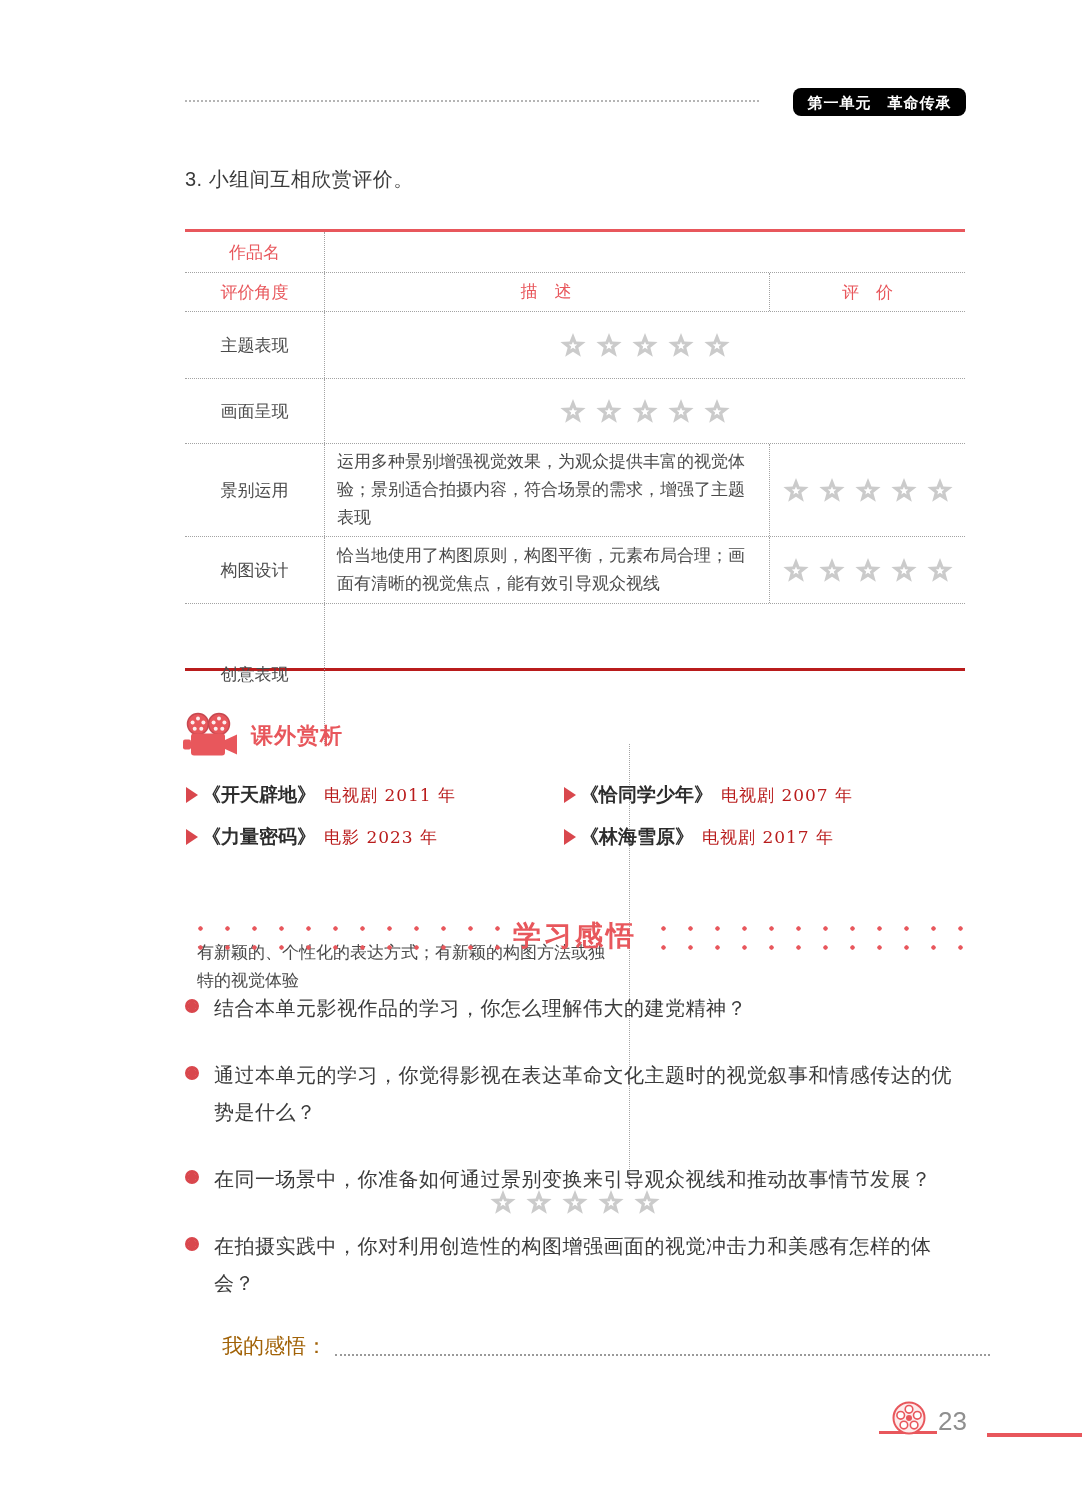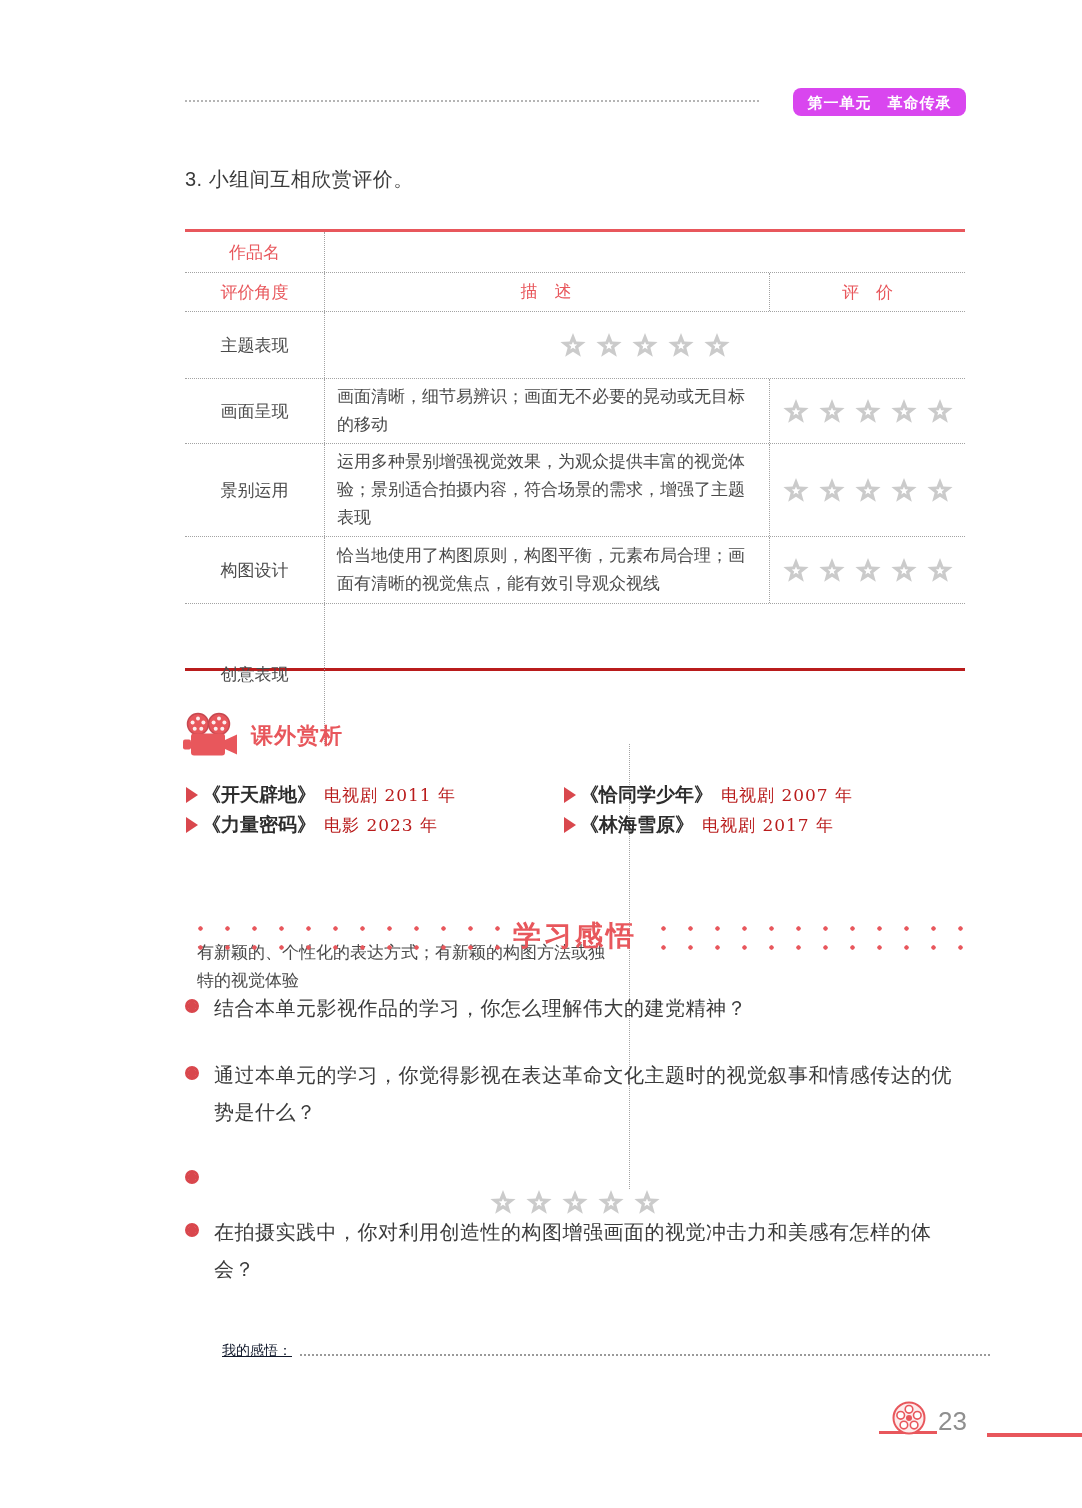--- a/index.html
+++ b/index.html
@@ -44,21 +44,21 @@
   #table-rows .t-row:nth-child(3) { height:93px; }
   #table-rows .t-row:nth-child(4) { height:67px; }
   #table-rows .t-row:nth-child(5) { height:64px; }
   .star { display:block; }
 
   
   .extra { position:absolute; left:183px; top:712px; display:flex; align-items:center; gap:12px; }
   .extra-title { color:#e8575c; font-size:22px; font-weight:bold; letter-spacing:1px; }
   .films {
     position:absolute; left:186px; top:782px; width:790px;
-    display:grid; grid-template-columns:378px 1fr; row-gap:4px;
+    display:grid; grid-template-columns:378px 1fr; row-gap:16px;
   }
   .film { display:flex; align-items:center; }
   .film-tri { width:0; height:0; border-left:12px solid #d9474d;
               border-top:8px solid transparent; border-bottom:8px solid transparent; margin-right:4px; }
   .film-title { font-weight:bold; font-size:19px; color:#2d2d2d; }
   .film-meta { font-family:"DejaVu Serif", serif; font-size:17px; color:#b91c1c; margin-left:8px; letter-spacing:1px; }
 
   
   .banner { position:absolute; left:185px; top:914px; width:780px; height:44px;
             display:flex; align-items:center; gap:11px; }
@@ -73,36 +73,36 @@
   .q-bullet { flex:0 0 auto; width:14px; height:14px; margin-top:9px;
               border:3.5px solid #d9474d; border-radius:50%; position:relative; }
   .q-bullet::after { content:""; position:absolute; left:50%; top:50%;
               transform:translate(-50%,-50%); width:9px; height:9px; border-radius:50%; background:#d9474d; }
   .q-text { font-family:Liberation Sans, sans-serif; font-size:20px; color:#3b3b3b;
             line-height:37px; letter-spacing:.5px; max-width:748px; }
 
   
   .reflection { position:absolute; left:222px; top:1330px; width:768px; height:30px;
                 display:flex; align-items:flex-end; }
-  .ref-label { font-family:"DejaVu Serif", serif; font-size:14px; color:#0f172a; white-space:nowrap;text-decoration:underline; }
+  .ref-label { font-family:"DejaVu Serif", serif; font-size:21px; color:#a16207; white-space:nowrap; }
   .ref-line { flex:1 1 auto; border-bottom:2px dotted #9a9a9a; margin-left:8px; margin-bottom:4px; }
 
   
   .footer-line-short { position:absolute; left:879px; top:1431px; width:58px; height:3px; background:#e8575c; }
   .footer-reel { position:absolute; left:891px; top:1400px; }
   .page-num { position:absolute; left:938px; top:1406px; font-size:26px; color:#8f8f8f; }
   .footer-line-long { position:absolute; left:987px; top:1433px; width:95px; height:4px; background:#e8575c; }
 </style>
 </head>
 <body>
 
 <div class="page">
 
   <div class="hdr-dotline"></div>
-  <div class="unit-badge" style="background:#d946ef;">第一单元　革命传承</div>
+  <div class="unit-badge" style="background:#000000;">第一单元　革命传承</div>
 
   <div class="heading">3. 小组间互相欣赏评价。</div>
 
   <div class="eval-table">
     <div class="t-row top">
       <div class="t-cell c1 red-text">作品名</div>
       <div class="t-cell c-fill"></div>
     </div>
     <div class="t-row head">
       <div class="t-cell c1 red-text">评价角度</div>
@@ -130,21 +130,20 @@
               <polygon points="12 0.8 14.9 8.1 22.8 8.5 16.6 13.4 18.7 21.1 12 16.8 5.3 21.1 7.4 13.4 1.2 8.5 9.1 8.1" fill="#ffffff" transform="translate(12 11.4) scale(0.34) translate(-12 -11)"></polygon>
             </svg>
             <svg class="star" width="28" height="26" viewBox="0 0 24 22">
               <polygon points="12 0.8 14.9 8.1 22.8 8.5 16.6 13.4 18.7 21.1 12 16.8 5.3 21.1 7.4 13.4 1.2 8.5 9.1 8.1" fill="#cbcbcb"></polygon>
               <polygon points="12 0.8 14.9 8.1 22.8 8.5 16.6 13.4 18.7 21.1 12 16.8 5.3 21.1 7.4 13.4 1.2 8.5 9.1 8.1" fill="#ffffff" transform="translate(12 11.4) scale(0.34) translate(-12 -11)"></polygon>
             </svg>
           </div>
         </div>
         <div class="t-row">
           <div class="t-cell c1">画面呈现</div>
-          <div class="t-cell c2">画面清晰，细节易辨识；画面无不必要的晃动或无目标的移动</div>
           <div class="t-cell c3">
             <svg class="star" width="28" height="26" viewBox="0 0 24 22">
               <polygon points="12 0.8 14.9 8.1 22.8 8.5 16.6 13.4 18.7 21.1 12 16.8 5.3 21.1 7.4 13.4 1.2 8.5 9.1 8.1" fill="#cbcbcb"></polygon>
               <polygon points="12 0.8 14.9 8.1 22.8 8.5 16.6 13.4 18.7 21.1 12 16.8 5.3 21.1 7.4 13.4 1.2 8.5 9.1 8.1" fill="#ffffff" transform="translate(12 11.4) scale(0.34) translate(-12 -11)"></polygon>
             </svg>
             <svg class="star" width="28" height="26" viewBox="0 0 24 22">
               <polygon points="12 0.8 14.9 8.1 22.8 8.5 16.6 13.4 18.7 21.1 12 16.8 5.3 21.1 7.4 13.4 1.2 8.5 9.1 8.1" fill="#cbcbcb"></polygon>
               <polygon points="12 0.8 14.9 8.1 22.8 8.5 16.6 13.4 18.7 21.1 12 16.8 5.3 21.1 7.4 13.4 1.2 8.5 9.1 8.1" fill="#ffffff" transform="translate(12 11.4) scale(0.34) translate(-12 -11)"></polygon>
             </svg>
             <svg class="star" width="28" height="26" viewBox="0 0 24 22">
@@ -299,20 +298,21 @@
       <div class="question">
         <span class="q-bullet"></span>
         <span class="q-text">结合本单元影视作品的学习，你怎么理解伟大的建党精神？</span>
       </div>
       <div class="question">
         <span class="q-bullet"></span>
         <span class="q-text">通过本单元的学习，你觉得影视在表达革命文化主题时的视觉叙事和情感传达的优势是什么？</span>
       </div>
       <div class="question">
         <span class="q-bullet"></span>
+        <span class="q-text">在同一场景中，你准备如何通过景别变换来引导观众视线和推动故事情节发展？</span>
       </div>
       <div class="question">
         <span class="q-bullet"></span>
         <span class="q-text">在拍摄实践中，你对利用创造性的构图增强画面的视觉冲击力和美感有怎样的体会？</span>
       </div>
     </div>
 
   <div class="reflection">
     <span class="ref-label">我的感悟：</span>
     <span class="ref-line"></span>

